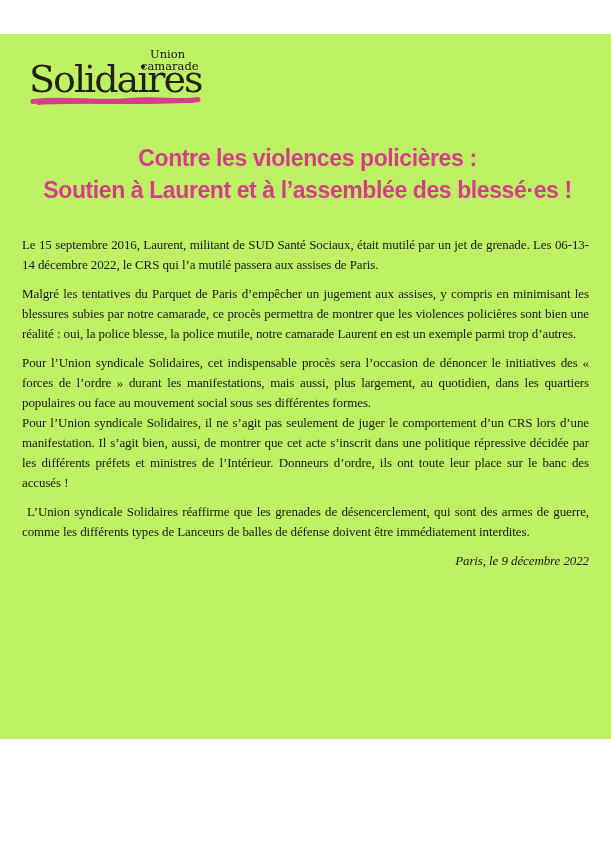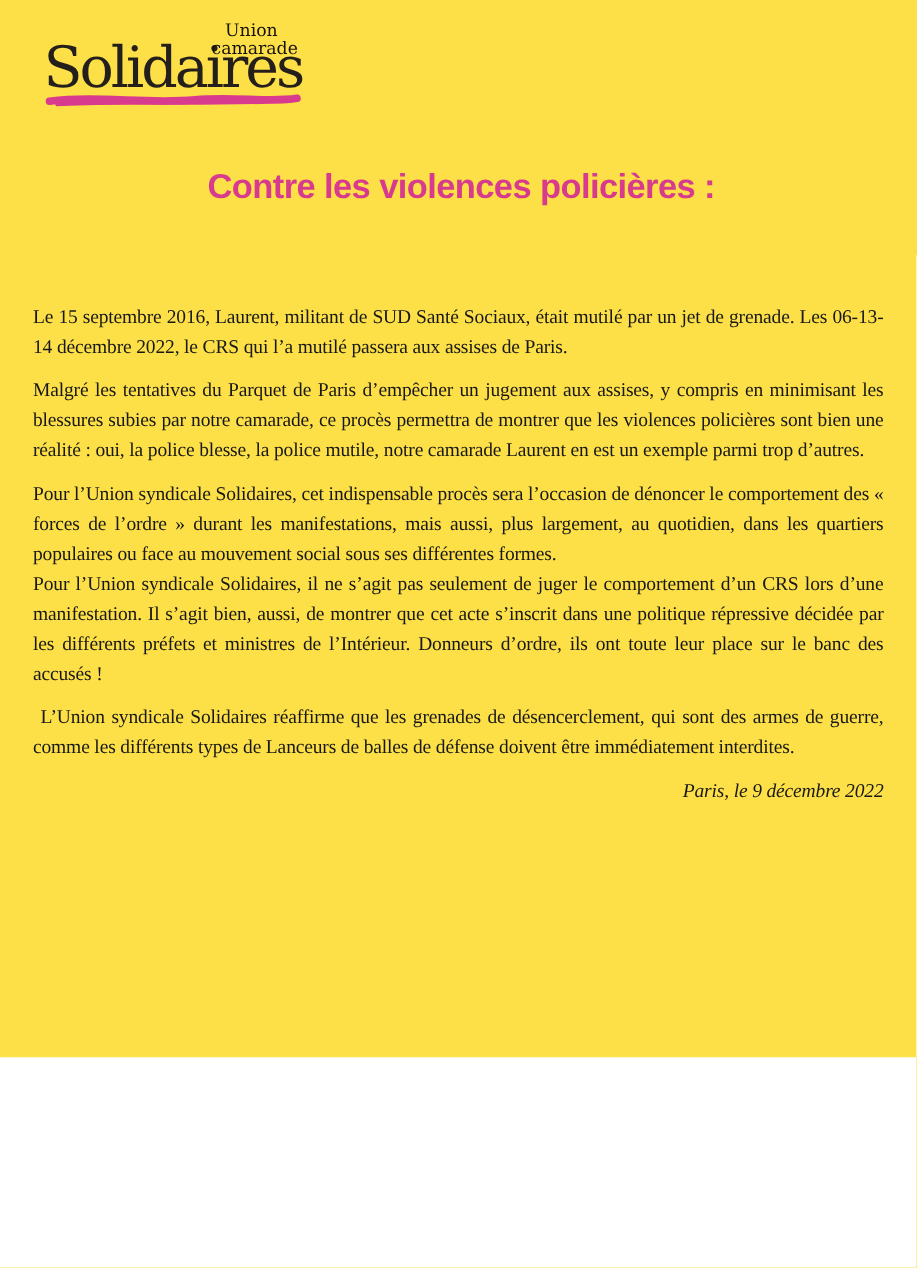--- a/index.html
+++ b/index.html
@@ -1,22 +1,23 @@
 <!DOCTYPE html>
 <html lang="fr"><head>
 <meta charset="utf-8">
 <style>
   html, body { margin: 0; padding: 0; background: #ffffff; }
   .page {
     position: relative;
     width: 611px;
     height: 705px;
-    background: #fde047;
+    background: #bef264;
     overflow: hidden;
     font-family: "Liberation Serif", serif;
+    margin-top: 34px;
   }
 
   
   .logo {
     position: absolute;
     left: 29px;
     top: 10px;
     width: 210px;
   }
   .logo-union {
@@ -93,24 +94,25 @@
     </div>
     <div class="logo-word">Solidaires</div>
     <svg class="logo-brush" width="172" height="12" viewBox="0 0 172 12" aria-hidden="true">
       <path d="M3 6.5 C 35 2.5, 68 8.5, 100 5.5 C 126 3.2, 150 7.5, 168 4.5" fill="none" stroke="#d83a8e" stroke-width="5" stroke-linecap="round"></path>
       <path d="M8 8.8 C 45 6.2, 95 9.4, 163 6.6" fill="none" stroke="#d83a8e" stroke-width="2.2" stroke-linecap="round"></path>
     </svg>
   </header>
 
   <h1 class="title">
     <span class="tline">Contre les violences policières :</span>
+    <span class="tline">Soutien à Laurent et à l’assemblée des blessé·es !</span>
   </h1>
 
   <main class="body">
     <p>Le 15 septembre 2016, Laurent, militant de SUD Santé Sociaux, était mutilé par un jet de grenade. Les 06-13-14 décembre 2022, le CRS qui l’a mutilé passera aux assises de Paris.</p>
     <p>Malgré les tentatives du Parquet de Paris d’empêcher un jugement aux assises, y compris en minimisant les blessures subies par notre camarade, ce procès permettra de montrer que les violences policières sont bien une réalité : oui, la police blesse, la police mutile, notre camarade Laurent en est un exemple parmi trop d’autres.</p>
-    <p class="tight">Pour l’Union syndicale Solidaires, cet indispensable procès sera l’occasion de dénoncer le comportement des « forces de l’ordre » durant les manifestations, mais aussi, plus largement, au quotidien, dans les quartiers populaires ou face au mouvement social sous ses différentes formes.</p>
+    <p class="tight">Pour l’Union syndicale Solidaires, cet indispensable procès sera l’occasion de dénoncer le initiatives des « forces de l’ordre » durant les manifestations, mais aussi, plus largement, au quotidien, dans les quartiers populaires ou face au mouvement social sous ses différentes formes.</p>
     <p>Pour l’Union syndicale Solidaires, il ne s’agit pas seulement de juger le comportement d’un CRS lors d’une manifestation. Il s’agit bien, aussi, de montrer que cet acte s’inscrit dans une politique répressive décidée par les différents préfets et ministres de l’Intérieur. Donneurs d’ordre, ils ont toute leur place sur le banc des accusés !</p>
     <p class="lead-space">L’Union syndicale Solidaires réaffirme que les grenades de désencerclement, qui sont des armes de guerre, comme les différents types de Lanceurs de balles de défense doivent être immédiatement interdites.</p>
     <p class="dateline">Paris, le 9 décembre 2022</p>
   </main>
 
 </div>
 
 </body></html>

